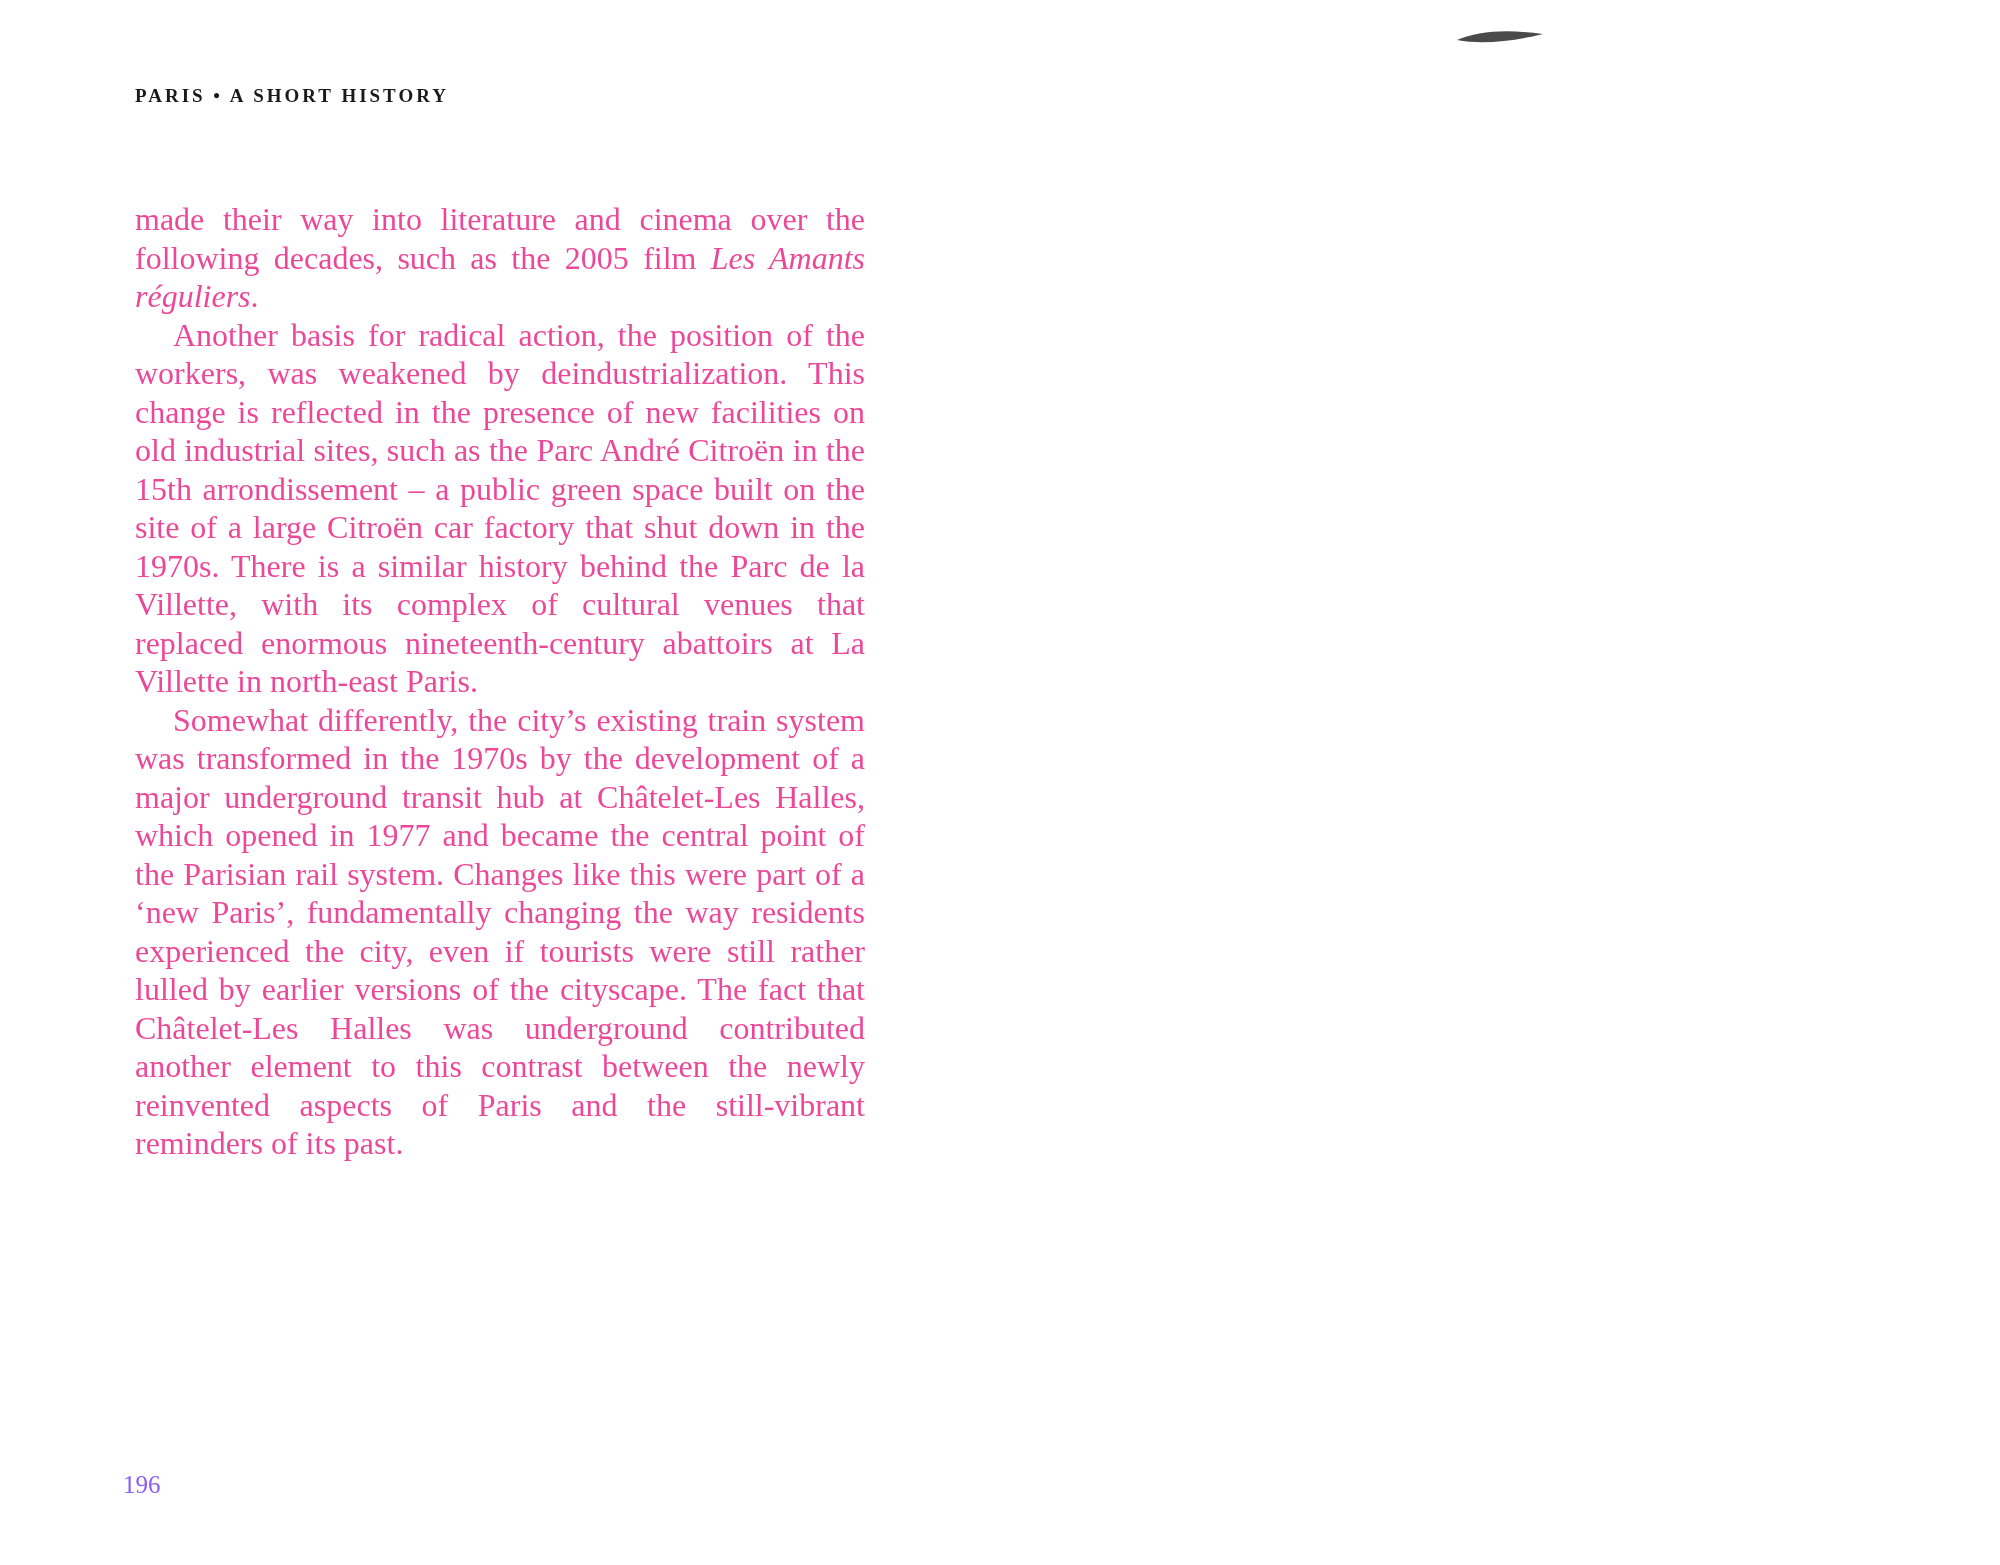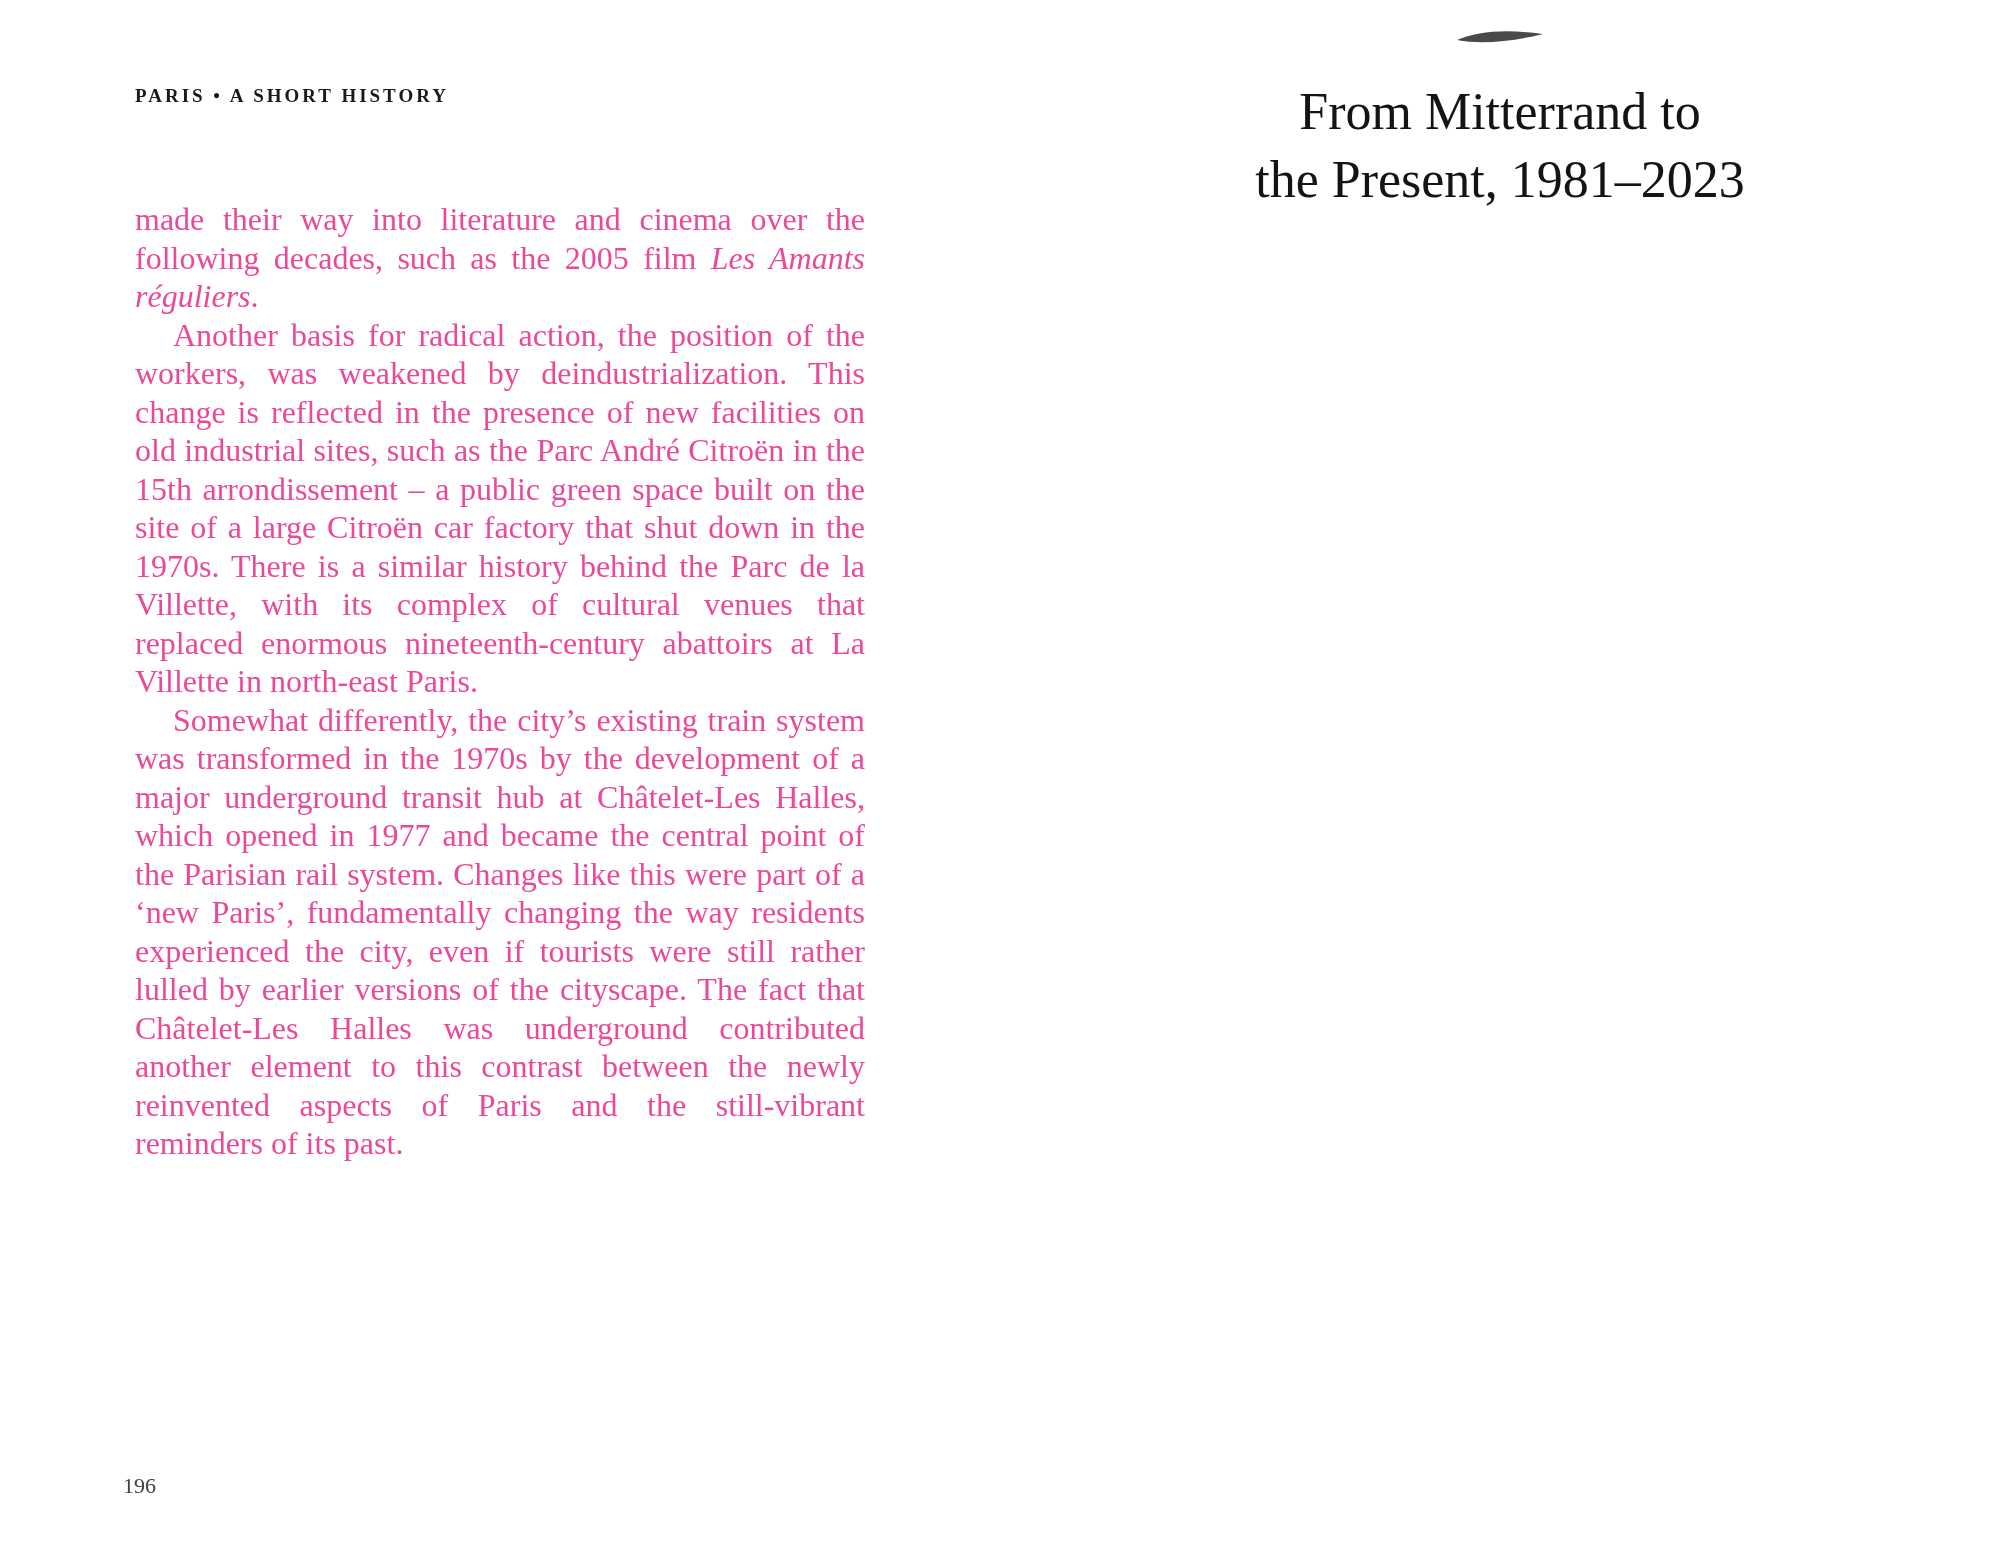--- a/index.html
+++ b/index.html
@@ -49,22 +49,22 @@
   .body-text p {
     margin: 0;
   }
   .body-text p.indented {
     text-indent: 38px;
   }
   .page-number {
     position: absolute;
     bottom: 66px;
     left: 0;
-    font-size: 22px;
-    color: #404040;
+    font-size: 25px;
+    color: #8b5cf6;
   }
 
   
   .page-right {
     position: absolute;
     left: 1000px;
     top: 0;
     width: 1000px;
     height: 1565px;
     text-align: center;
@@ -108,19 +108,15 @@
   </div>
 
   <div class="page-right">
 
     <div class="ornament-wrap">
       <svg width="92" height="22" viewBox="0 0 92 22" aria-hidden="true">
         <path d="M3 14 C 24 5, 52 3, 89 8 C 60 15, 28 19, 3 14 Z" fill="#4a4a4a"></path>
       </svg>
     </div>
 
-    <div class="chapter-title">
-      <div>From Mitterrand to</div>
-      <div>the Present, 1981–2023</div>
-    </div>
   </div>
 
 </div>
 
 </body></html>

